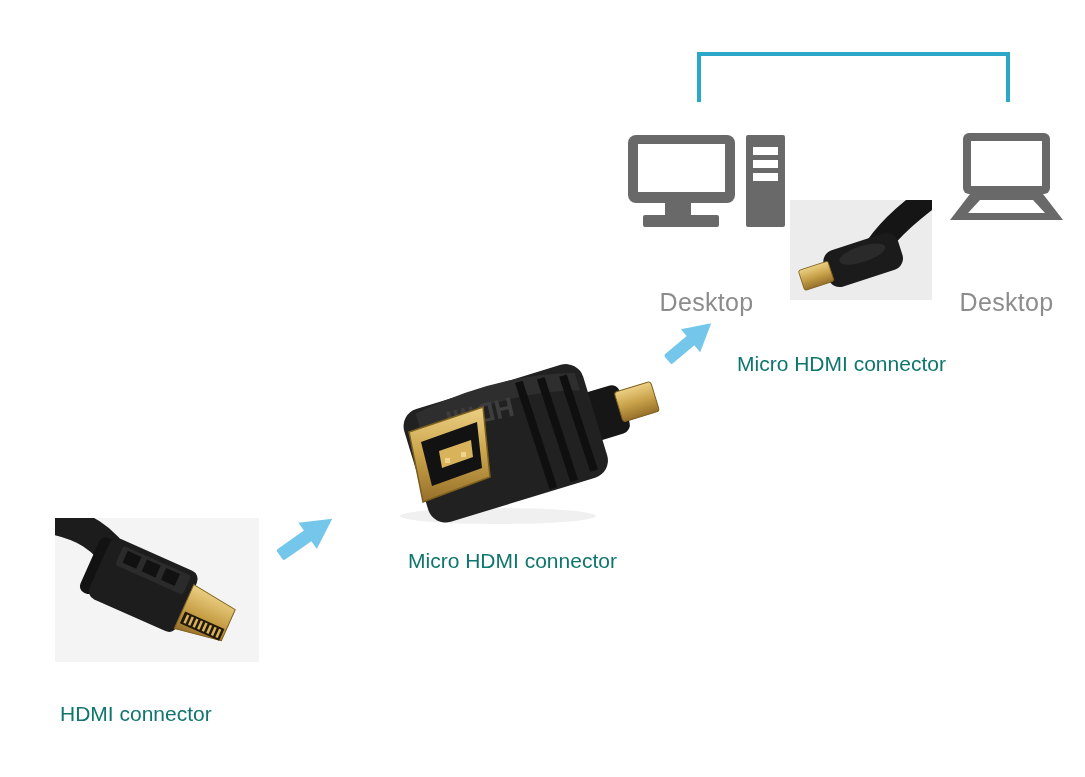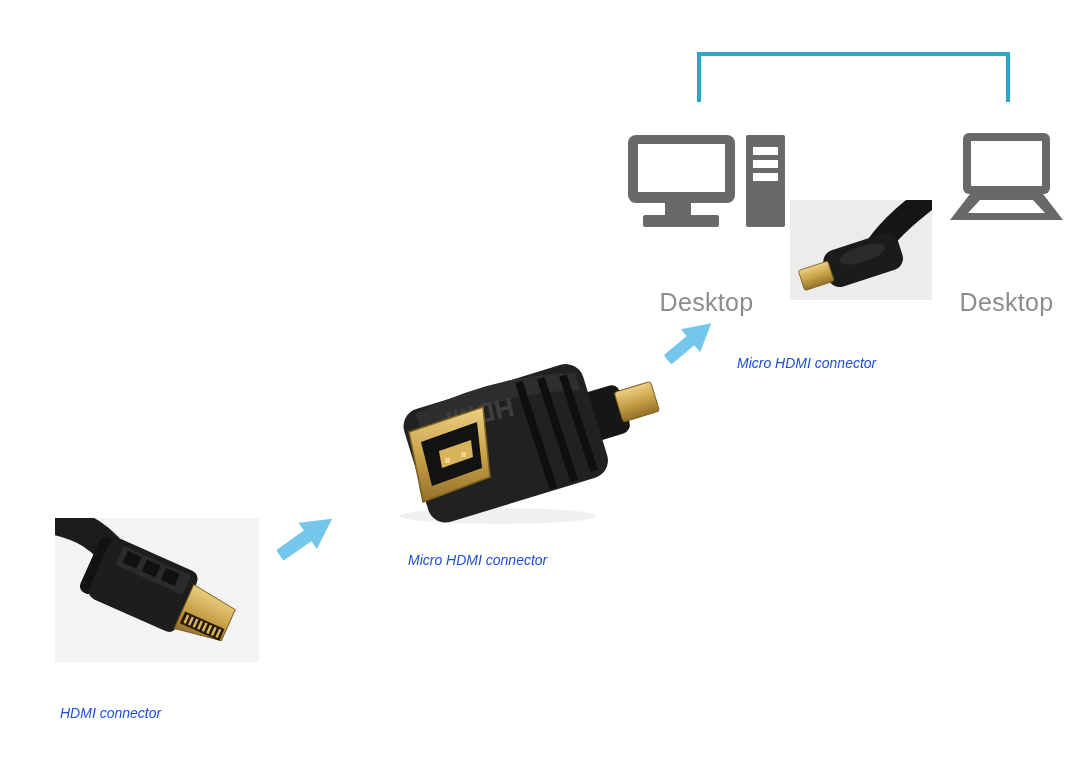--- a/index.html
+++ b/index.html
@@ -19,21 +19,21 @@
   .device-label{
     font-size:25px;color:#8C8C8C;text-align:center;letter-spacing:0.3px;margin-top:48px;
   }
   .desktop-label{left:618px;top:240px;width:177px;}
   .laptop-label{left:945px;top:240px;width:123px;}
   
   .micro-cable-photo{left:790px;top:200px;width:142px;height:100px;}
   .hdmi-cable-photo{left:55px;top:518px;width:204px;height:144px;}
   .adapter-photo{left:383px;top:330px;width:302px;height:202px;}
   
-  .caption{font-size:14px;color:#1d4ed8;line-height:31px;white-space:nowrap;font-style:italic;}
+  .caption{font-size:21px;color:#0f766e;line-height:31px;white-space:nowrap;}
   .micro-label{left:737px;top:348px;}
   .product-caption{left:408px;top:545px;}
   .hdmi-label{left:60px;top:698px;text-align:right;}
   
   .arrow-upper{left:662px;top:312px;width:56px;height:56px;}
   .arrow-lower{left:276px;top:510px;width:64px;height:52px;}
   svg{display:block;}
 </style>
 </head>
 <body>

